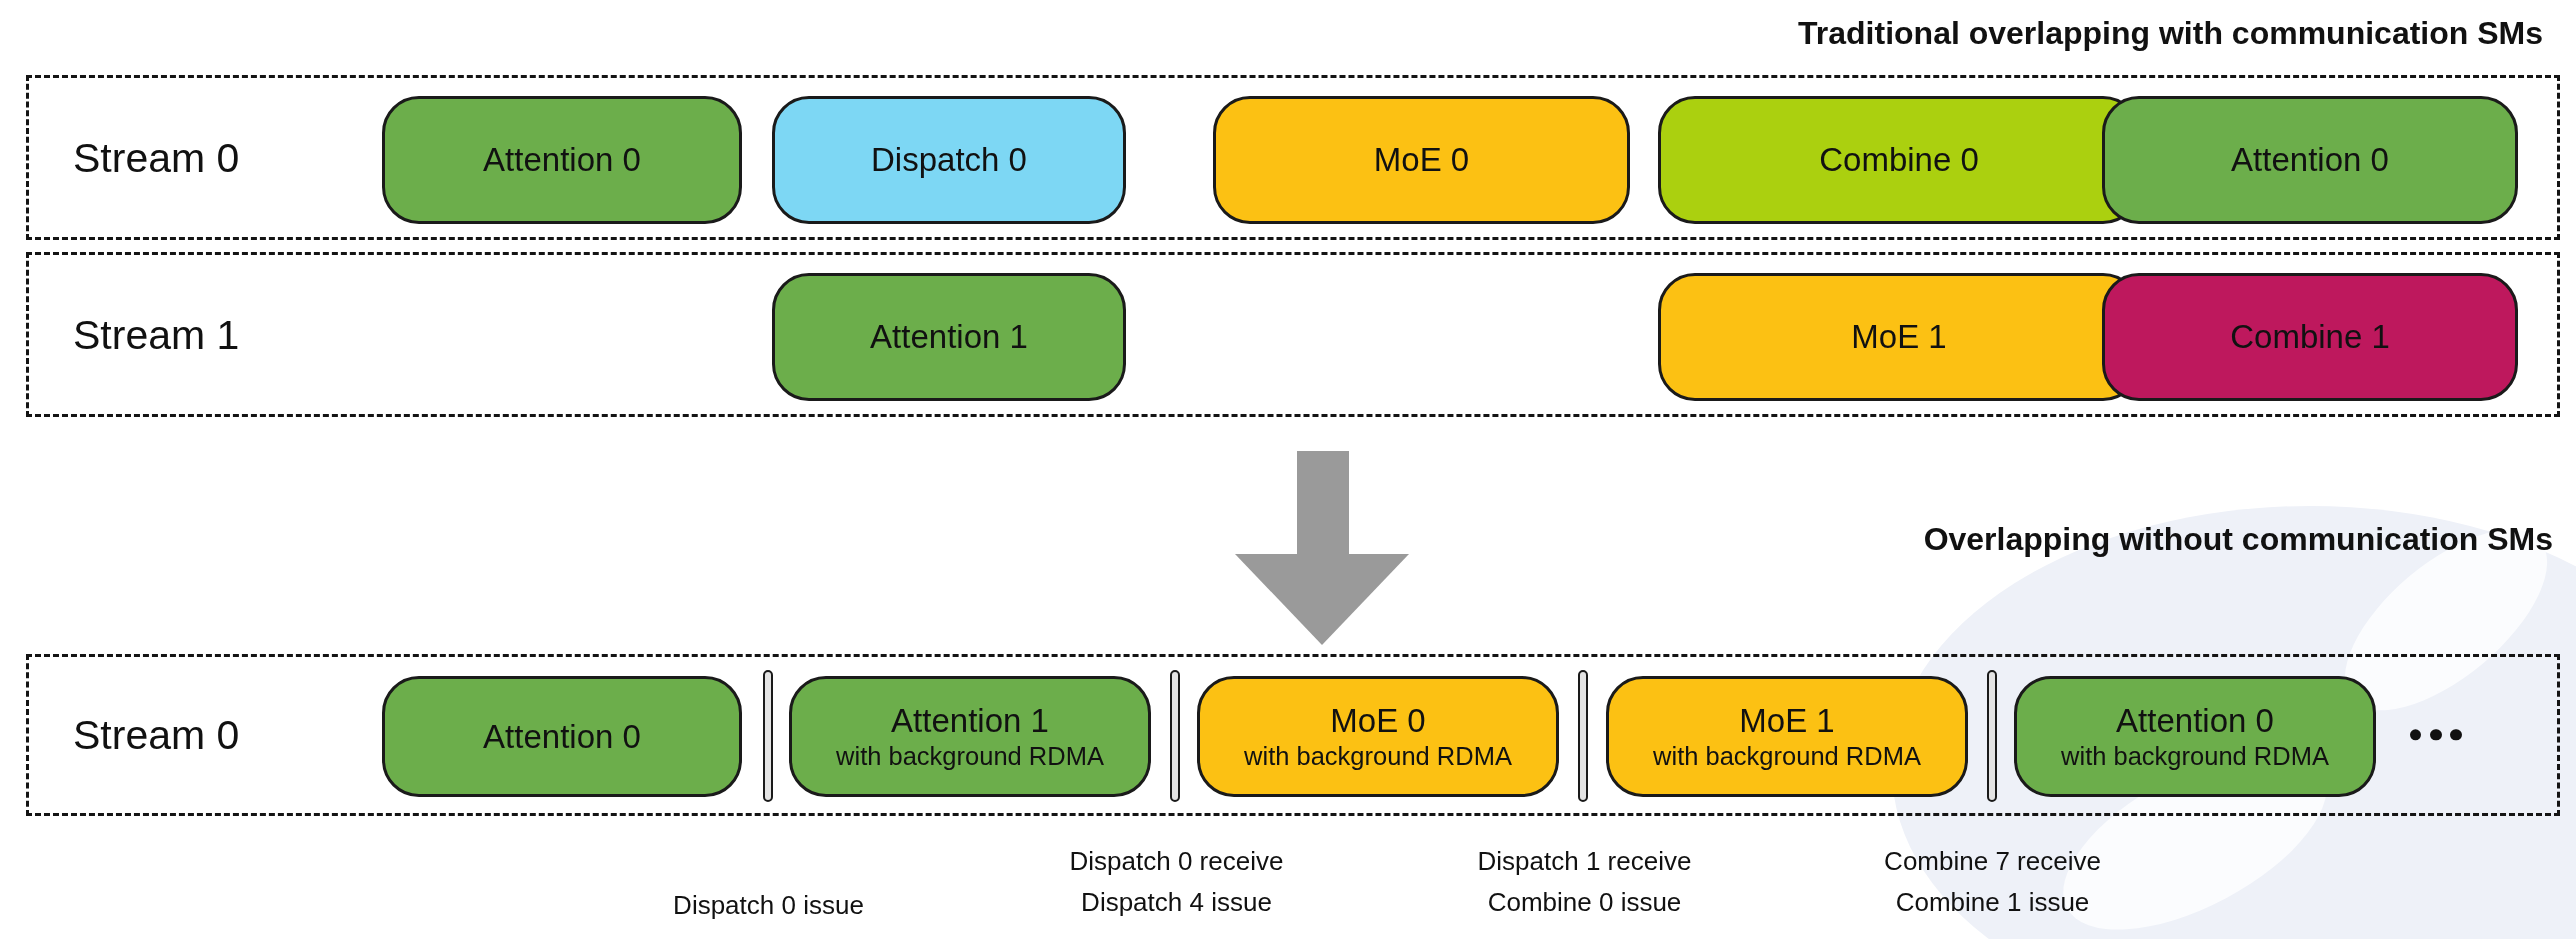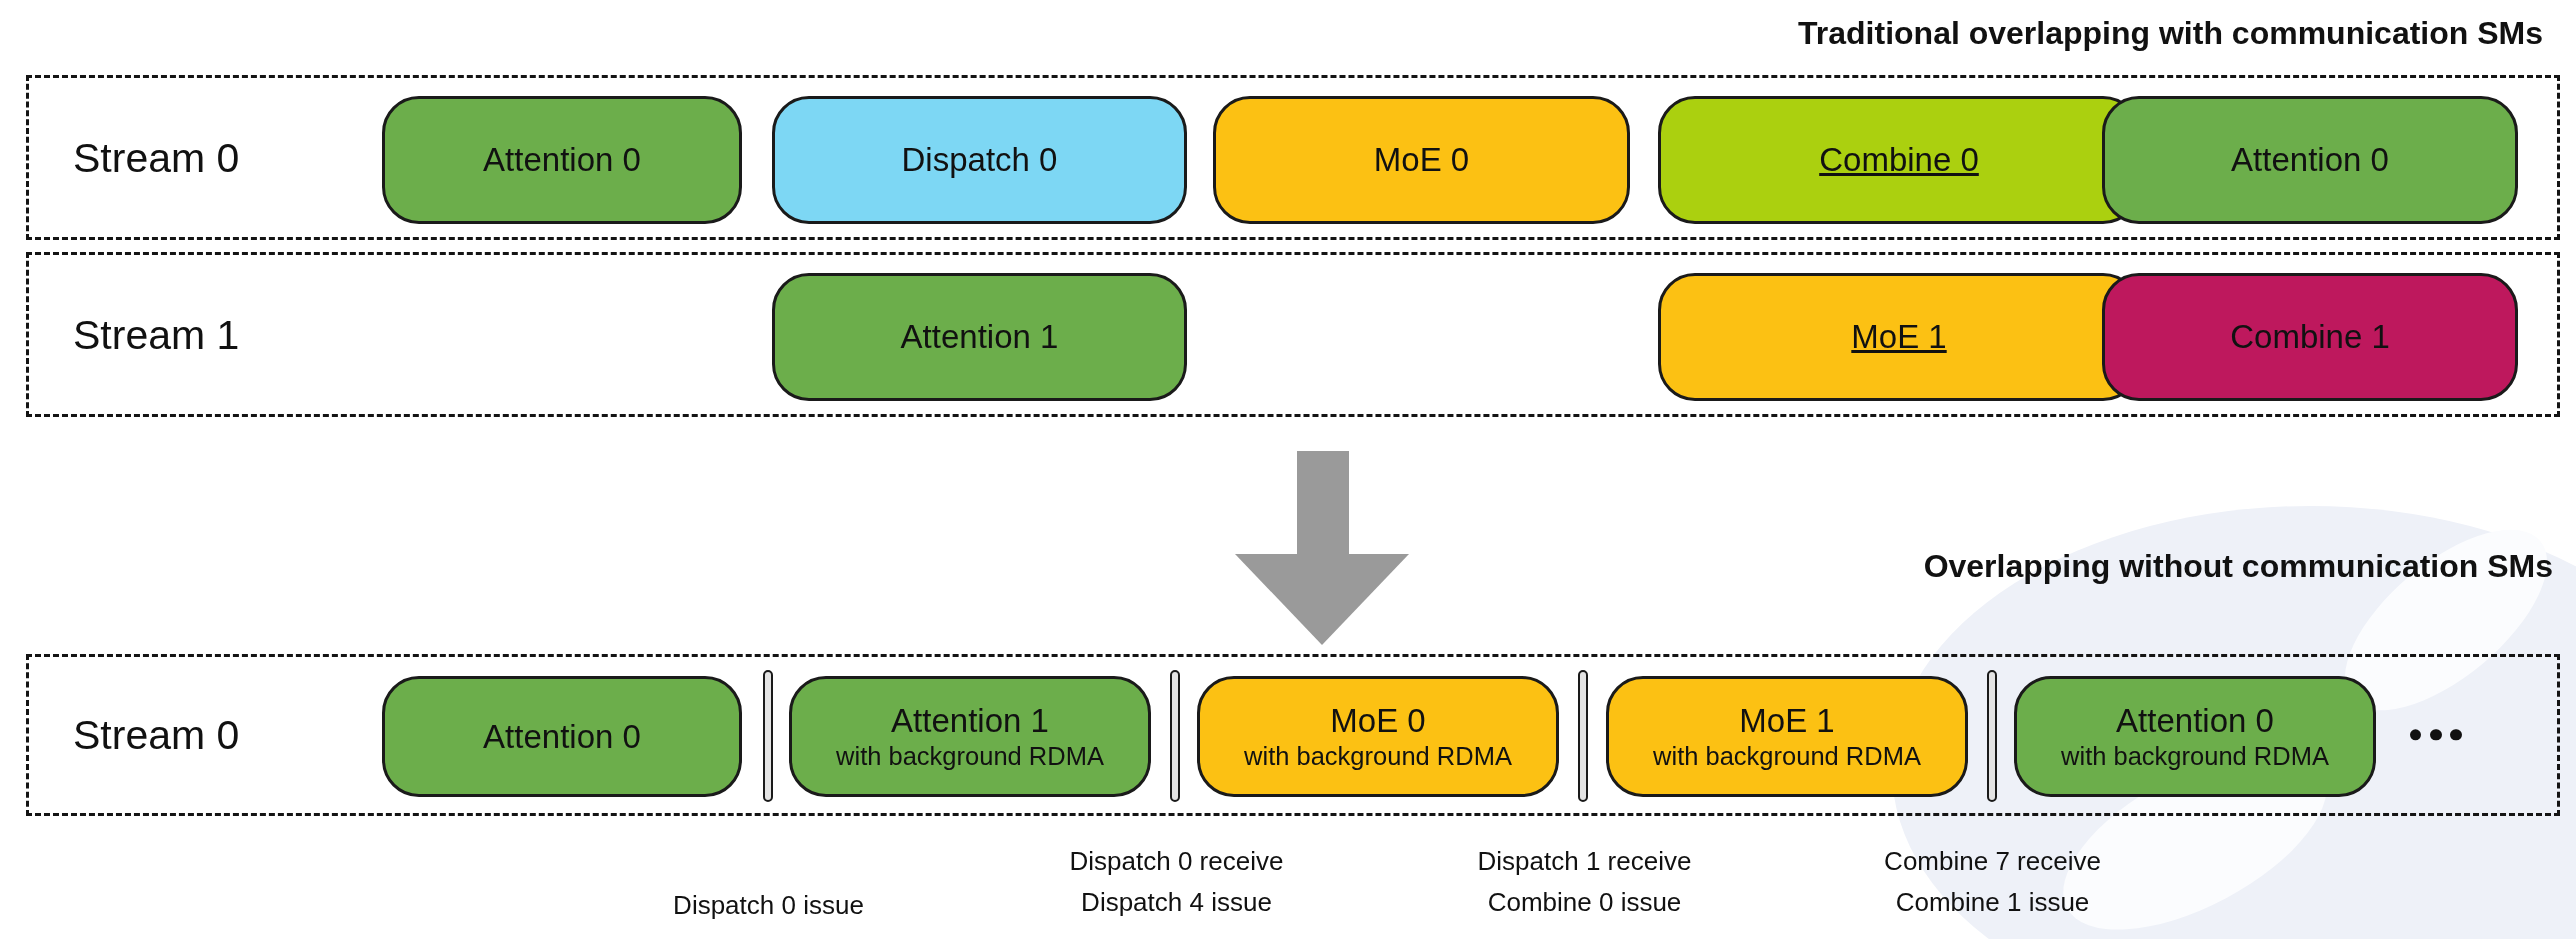--- a/index.html
+++ b/index.html
@@ -13,38 +13,38 @@
   }
   
   .wm { position:absolute; z-index:0; }
   .wm-blob   { left:1892px; top:506px; width:836px; height:528px; background:#EEF1F8; border-radius:50%; }
   .wm-swoosh1{ left:2050px; top:774px; width:290px; height:132px; background:#FBFCFE; border-radius:50%; transform:rotate(-28deg); }
   .wm-swoosh2{ left:2323px; top:563px; width:246px; height:114px; background:#FBFCFE; border-radius:50%; transform:rotate(-40deg); }
   .wm-dot    { left:2182px; top:713px; width:62px;  height:53px;  background:#FBFCFE; border-radius:50%; }
   
   .hdr { position:absolute; z-index:3; font-weight:bold; font-size:32px; text-align:right; line-height:42px; }
   .hdr-top    { top:12.3px;  right:33px; }
-  .hdr-bottom { top:545px; right:23px; }
+  .hdr-bottom { top:518px; right:23px; }
   
   .panel { position:absolute; left:26px; width:2534px; border:3.5px dashed #141414; z-index:2; background:transparent; }
   .panel-s0     { top:75px;  height:165px; }
   .panel-s1     { top:252px; height:165px; }
   .panel-bottom { top:654px; height:162px; }
   .stream-label { position:absolute; left:44px; top:50%; transform:translateY(-50%); font-size:41px; }
   
   .block {
     position:absolute; top:17.6px; height:128px;
     border:3.5px solid #1A1A1A; border-radius:37px;
     display:flex; flex-direction:column; align-items:center; justify-content:center;
     font-size:33px; text-align:center; line-height:39px;
   }
   .slot-a { left:353px;  width:360px; }
-  .slot-b { left:743px;  width:415px; }
+  .slot-b { left:743px;  width:354px; }
   .slot-c { left:1184px; width:417px; }
-  .slot-d { left:1629px; width:482px;text-decoration:underline; }
+  .slot-d { left:1629px; width:482px; }
   .slot-e { left:2073px; width:416px; }
   .panel-bottom .block { top:18.5px; height:121px; }
   .bb-1 { left:353px;  width:360px; }
   .bb-2 { left:760px;  width:362px; }
   .bb-3 { left:1168px; width:362px; }
   .bb-4 { left:1577px; width:362px; }
   .bb-5 { left:1985px; width:362px; }
   .block .sub { font-size:25.5px; line-height:30px; margin-top:1.8px; }
   .block .sub:empty { display:none; }
   

